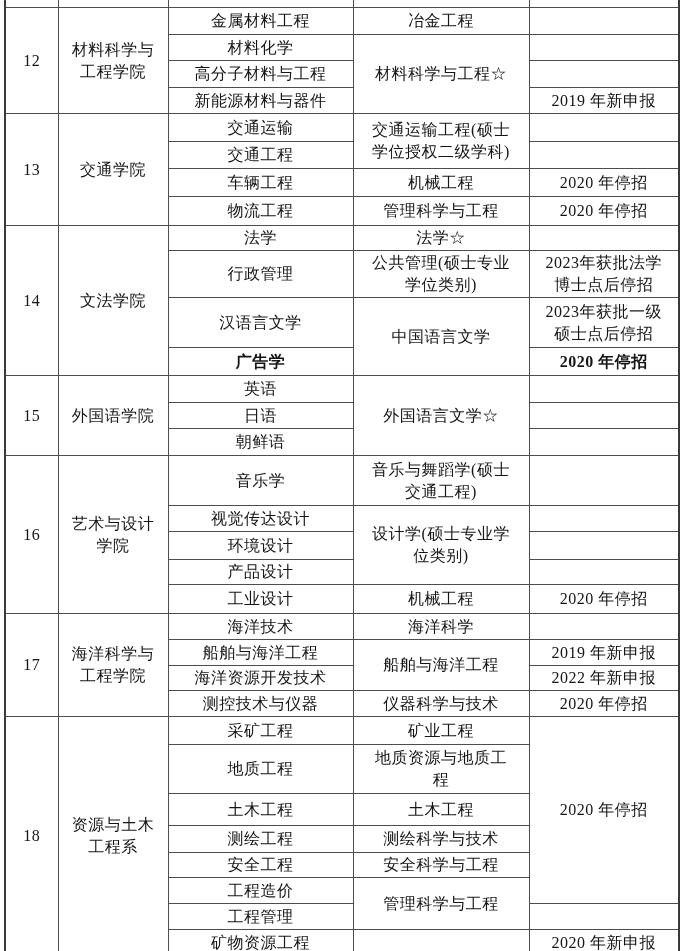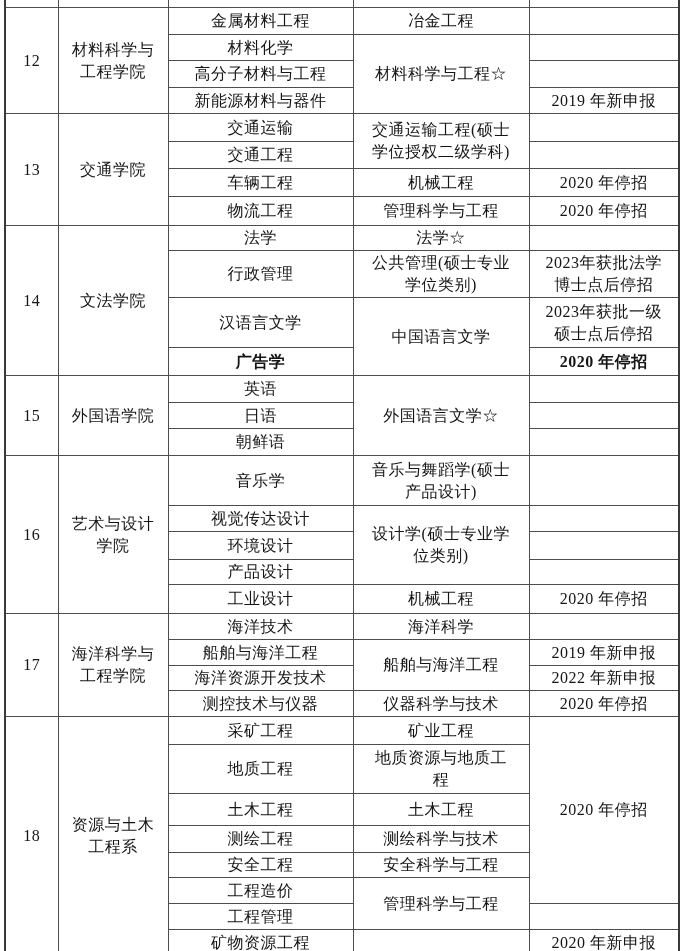--- a/index.html
+++ b/index.html
@@ -126,21 +126,21 @@
         <tr style="height: 27px; margin-left: 14px;">
           <td class="major">朝鲜语</td>
           <td class="note"></td>
         </tr>
         <tr style="height: 50px;">
           <td rowspan="5" class="no">16</td>
           <td rowspan="5" class="college">艺术与设计
 学院</td>
           <td class="major">音乐学</td>
           <td class="discipline">音乐与舞蹈学(硕士
-产品设计)</td>
+交通工程)</td>
           <td class="note"></td>
         </tr>
         <tr style="height: 26px;">
           <td class="major">视觉传达设计</td>
           <td rowspan="3" class="discipline">设计学(硕士专业学
 位类别)</td>
           <td class="note"></td>
         </tr>
         <tr style="height: 28px;">
           <td class="major">环境设计</td>

